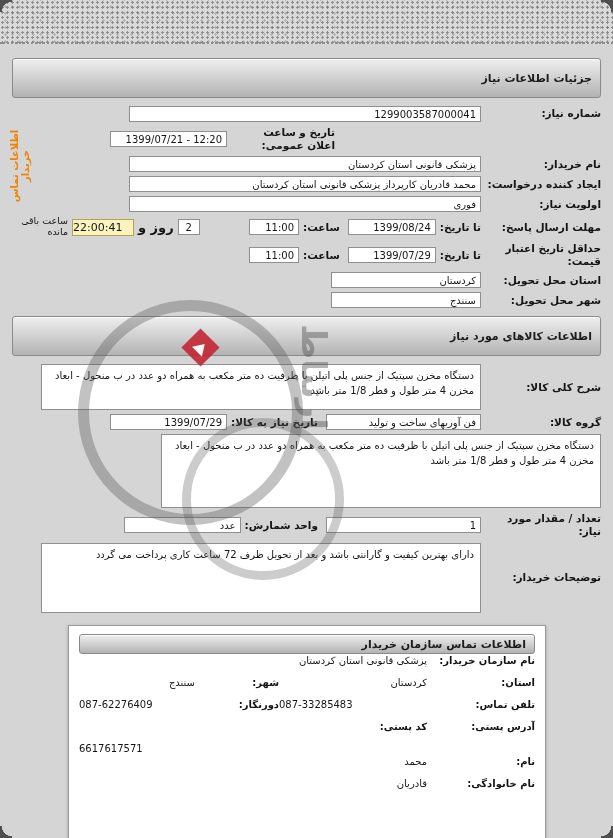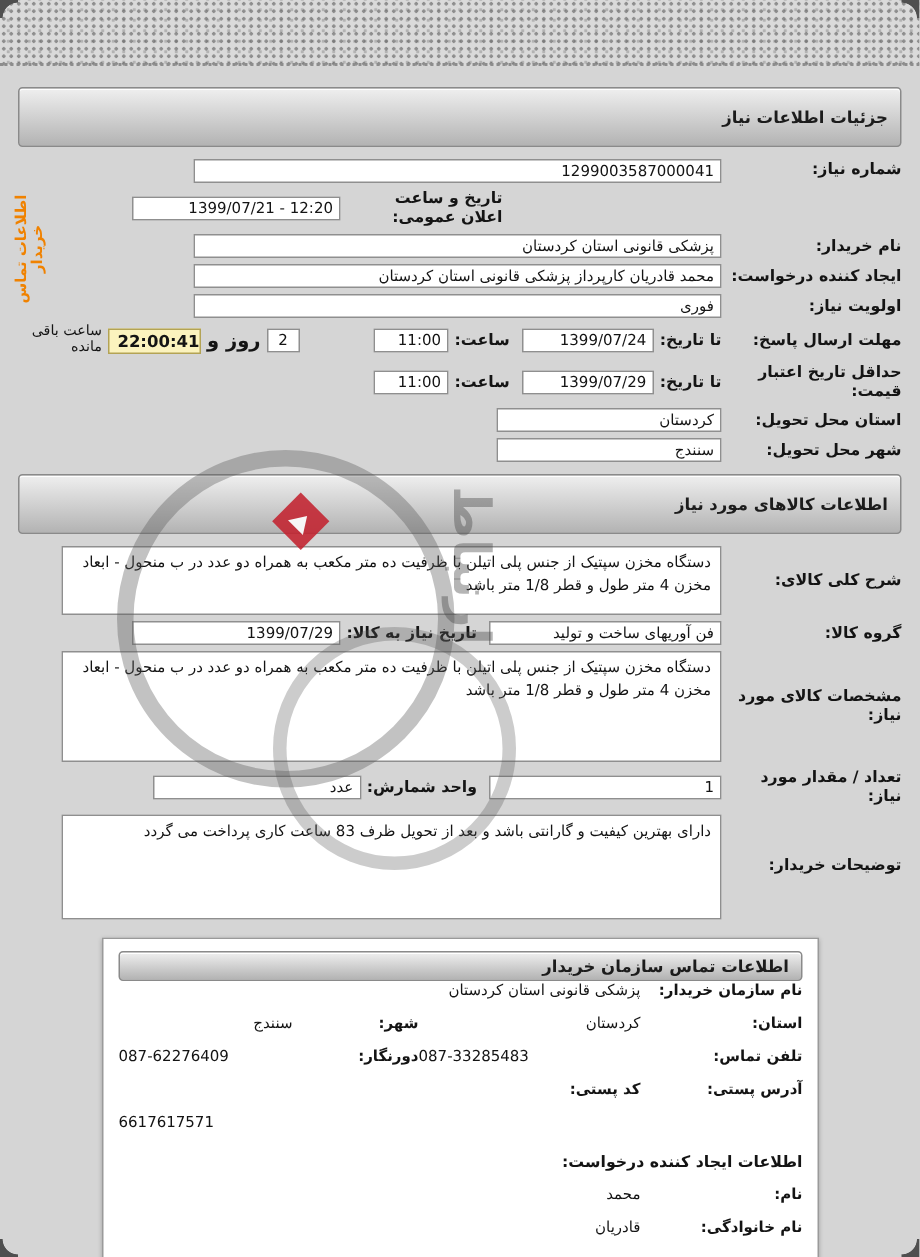--- a/index.html
+++ b/index.html
@@ -46,32 +46,32 @@
   .lbl-mid{width:100px}
   .ind{width:266px;flex:none}
   .sublbl{font-weight:bold;font-size:10.5px;margin-left:4px;flex:none}
   .field{
     background:#fff;border:1px solid #8f8f8f;height:16px;
     font-size:10px;padding:4px 4px;display:flex;align-items:center;
     overflow:hidden;white-space:nowrap;flex:none;
   }
   .ltr{direction:ltr;justify-content:flex-end}
   .w-main{width:352px}
-  .w-sm{width:139px}
+  .w-sm{width:117px}
   .w-date{width:88px}
   .w-time{width:50px}
   .w-half{width:150px}
   .w-group{width:155px}
   .gap{width:8px;flex:none}
   .countdown{display:flex;align-items:center;gap:4px;margin-right:auto;margin-left:2px}
   .cd-days{width:22px;justify-content:center}
   .cd-lbl{font-weight:bold;font-size:13px;flex:none}
   .cd-time{
-    background:#fbf3be;border:1px solid #b3a355;font-weight:bold;
-    font-size:11px;width:62px;text-align:right;padding:1px 0;flex:none;direction:ltr;
+    background:#fbf3be;border:1px solid #b3a355;font-weight:normal;
+    font-size:11px;width:62px;text-align:left;padding:1px 0;flex:none;direction:ltr;
   }
   .cd-suffix{font-size:9.5px;width:54px;line-height:1.15;flex:none}
   .area{
     background:#fff;border:1px solid #8f8f8f;width:440px;
     font-size:10px;padding:3px 6px;line-height:1.5;overflow:hidden;
   }
   .h-a{height:46px}.h-b{height:74px}.h-c{height:70px}
   .btnrow{display:flex;gap:6px;margin:20px 119px 0 0}
   .btn{
     background:linear-gradient(#fffdf0,#efe3ae);
@@ -159,21 +159,21 @@
     </div>
 
     <div class="row">
       <div class="lbl">اولویت نیاز:</div>
       <div class="field w-main">فوری</div>
     </div>
 
     <div class="row">
       <div class="lbl">مهلت ارسال پاسخ:</div>
       <div class="sublbl">تا تاریخ:</div>
-      <div class="field w-date ltr">1399/07/24</div>
+      <div class="field w-date ltr">1399/08/24</div>
       <div class="gap"></div>
       <div class="sublbl">ساعت:</div>
       <div class="field w-time ltr">11:00</div>
       <div class="countdown">
         <div class="field cd-days">2</div>
         <div class="cd-lbl">روز و</div>
         <div class="cd-time">22:00:41</div>
         <div class="cd-suffix">ساعت باقی مانده</div>
       </div>
     </div>
@@ -198,48 +198,47 @@
     </div>
   </div>
 
   <div class="bar" style="margin-top:8px">
     <span>اطلاعات کالاهای مورد نیاز</span>
   </div>
 
   <div class="form">
 
     <div class="row">
-      <div class="lbl">شرح کلی کالای:</div>
+      <div class="lbl">شرح کلی کالا:</div>
       <div class="area h-a">دستگاه مخزن سپتیک از جنس پلی اتیلن با ظرفیت ده متر مکعب به همراه دو عدد در ب منحول - ابعاد مخزن 4 متر طول و قطر 1/8 متر باشد</div>
     </div>
 
     <div class="row">
       <div class="lbl">گروه کالا:</div>
       <div class="field w-group">فن آوریهای ساخت و تولید</div>
       <div class="gap"></div>
       <div class="sublbl">تاریخ نیاز به کالا:</div>
       <div class="field w-sm ltr">1399/07/29</div>
     </div>
 
     <div class="row">
-      <div class="lbl">مشخصات کالای مورد نیاز:</div>
       <div class="area h-b">دستگاه مخزن سپتیک از جنس پلی اتیلن با ظرفیت ده متر مکعب به همراه دو عدد در ب منحول - ابعاد مخزن 4 متر طول و قطر 1/8 متر باشد</div>
     </div>
 
     <div class="row">
       <div class="lbl">تعداد / مقدار مورد نیاز:</div>
       <div class="field w-group">1</div>
       <div class="gap"></div>
       <div class="sublbl">واحد شمارش:</div>
       <div class="field w-sm">عدد</div>
     </div>
 
     <div class="row">
       <div class="lbl">توضیحات خریدار:</div>
-      <div class="area h-c">دارای بهترین کیفیت و گارانتی باشد  و  بعد از تحویل ظرف 83 ساعت کاری پرداخت می گردد</div>
+      <div class="area h-c">دارای بهترین کیفیت و گارانتی باشد  و  بعد از تحویل ظرف 72 ساعت کاری پرداخت می گردد</div>
     </div>
   </div>
 
   <div class="btnrow">
     <button class="btn btn-wide">پاسخ به نیاز</button>
     <button class="btn">چاپ</button>
     <button class="btn">بازگشت</button>
     <button class="btn">تحویل</button>
   </div>
 
@@ -264,21 +263,20 @@
     <div class="pnum" style="text-align:start">087-33285483</div>
     <div class="plbl">دورنگار:</div>
     <div class="pnum" style="text-align:start">087-62276409</div>
 
     <div class="plbl">آدرس پستی:</div>
 
     <div class="plbl">کد پستی:</div>
     <div class="span3 pnum" style="text-align:start">6617617571</div>
   </div>
 
-  <div class="pheader">اطلاعات ایجاد کننده درخواست:</div>
 
   <div class="pgrid">
     <div class="plbl">نام:</div>
     <div class="span3">محمد</div>
 
     <div class="plbl">نام خانوادگی:</div>
     <div class="span3">قادریان</div>
 
   </div>
 </div>

